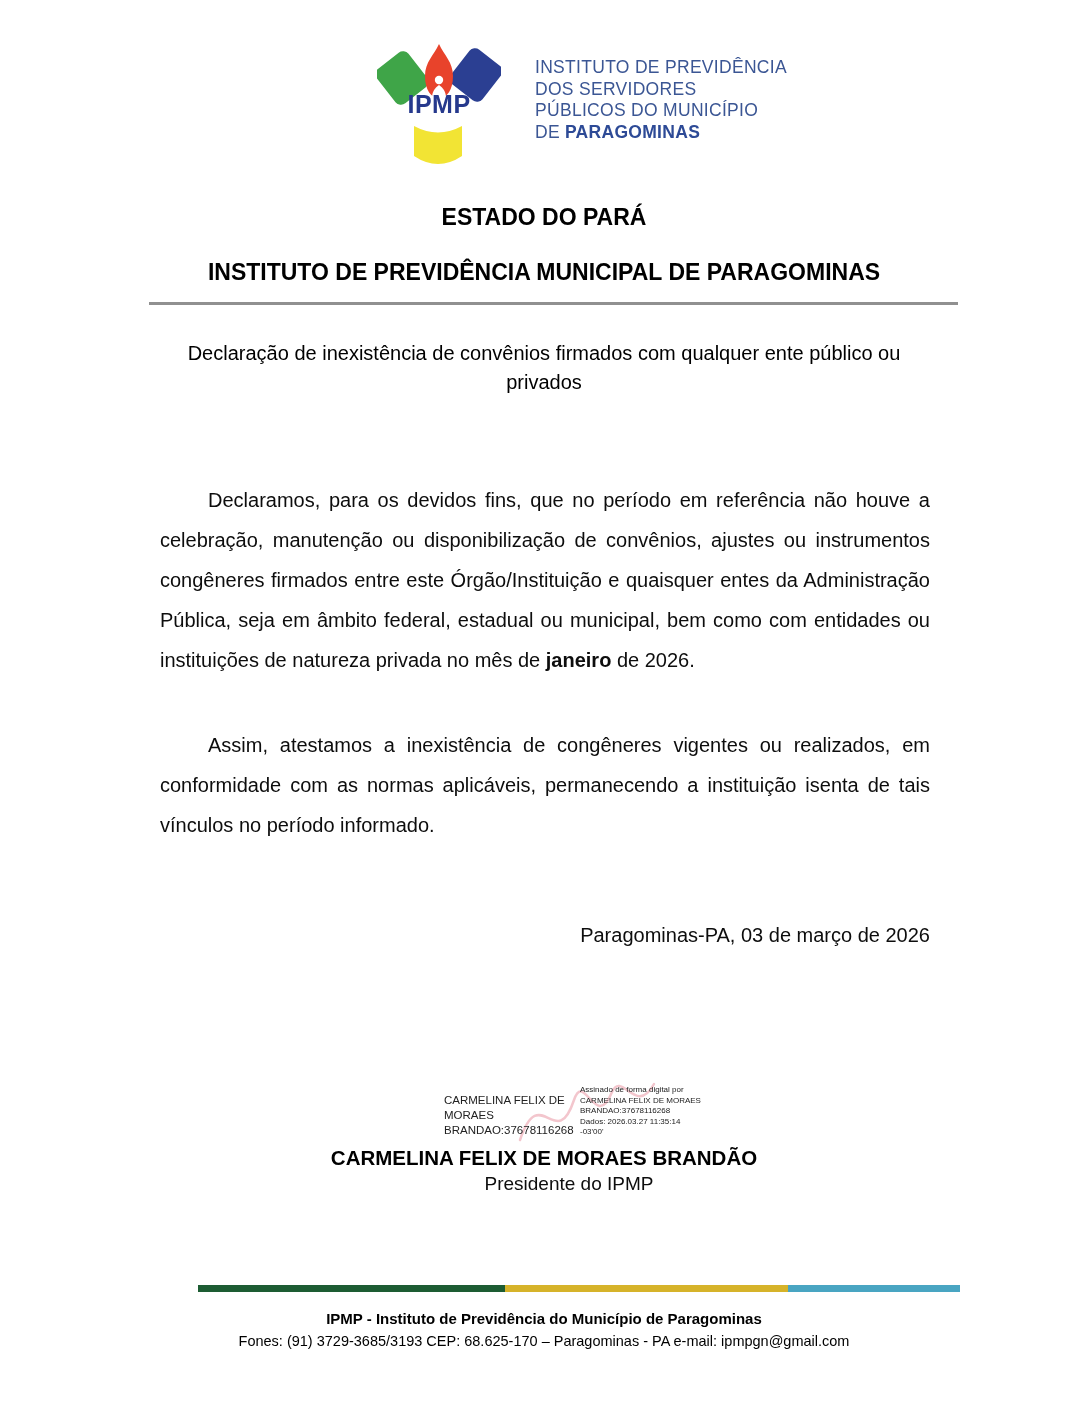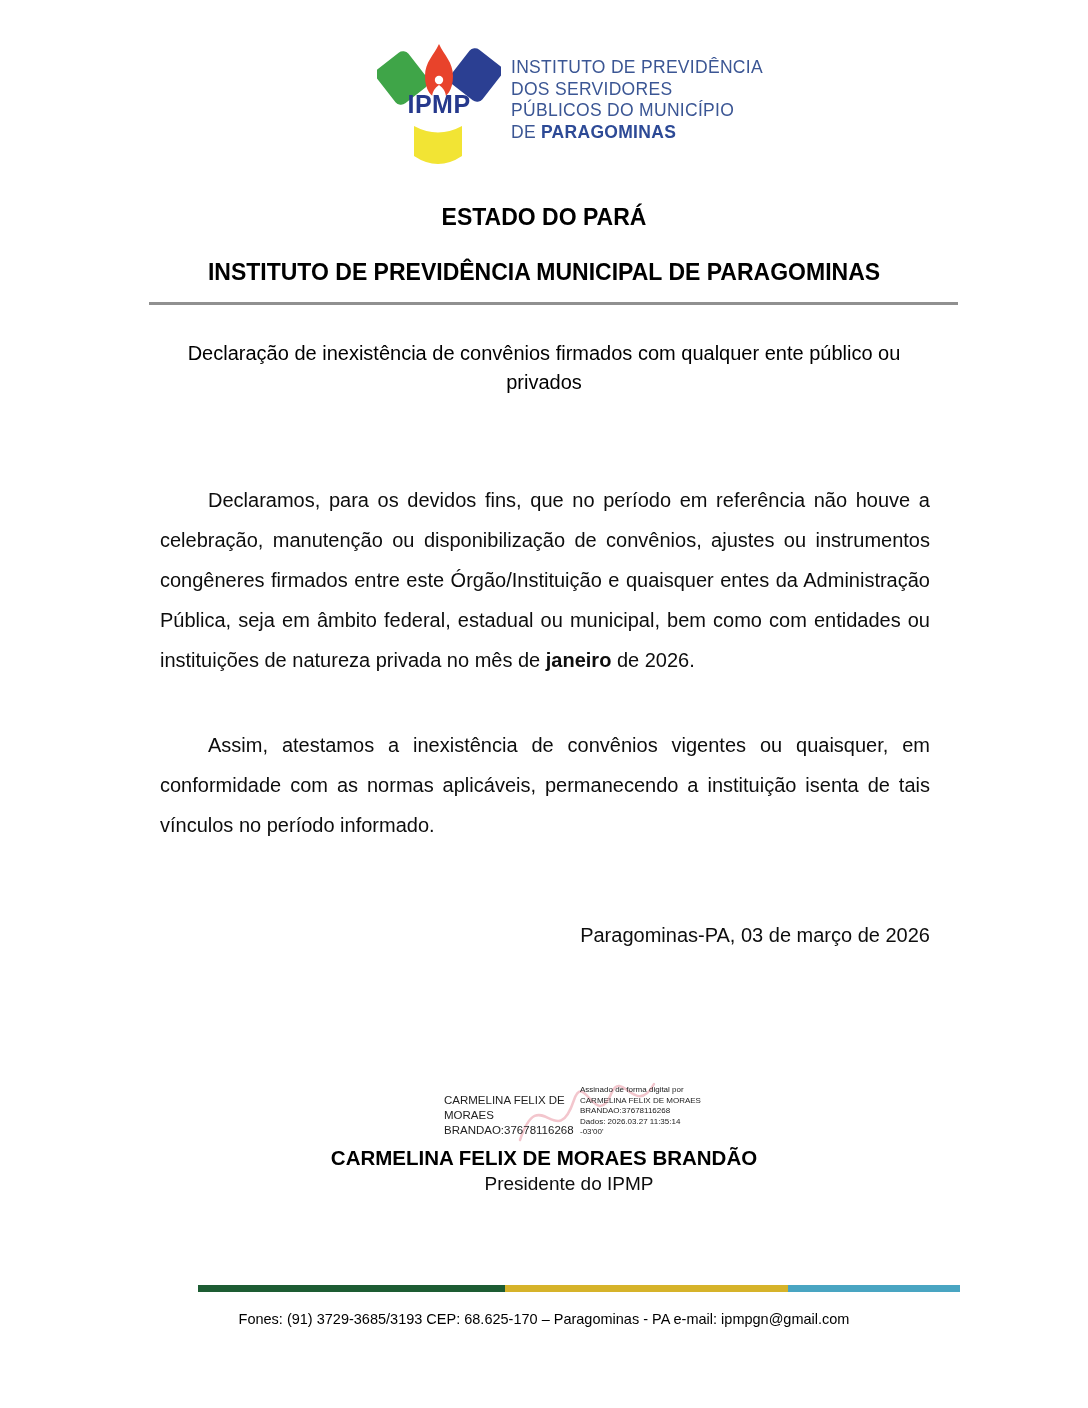--- a/index.html
+++ b/index.html
@@ -15,21 +15,21 @@
   
   .logo-block { position: absolute; top: 40px; left: 377px; display: flex; align-items: flex-start; }
   .logo-mark { position: relative; width: 124px; height: 128px; flex: 0 0 auto; }
   .logo-mark svg { position: absolute; top: 0; left: 0; }
   .logo-ipmp {
     position: absolute; top: 50px; left: 0; width: 100%;
     text-align: center; font-size: 25px; font-weight: bold; letter-spacing: 0.5px;
   }
   .logo-text { margin-left: 10px; padding-top: 17px; }
   .logo-text .org-line {
-    font-size: 17.5px; line-height: 21.5px; font-weight: 500; letter-spacing: 0.3px;
+    font-size: 17.5px; line-height: 21.5px; font-weight: 500; letter-spacing: 0.3px; margin-left: 24px;
   }
   .org-last { display: flex; gap: 5px; align-items: baseline; }
   .org-emphasis { font-weight: 800; }
 
   
   .heading1 { position: absolute; top: 204px; left: 0; width: 100%; text-align: center;
     font-size: 23px; font-weight: bold; color: #000; }
   .heading2 { position: absolute; top: 259px; left: 0; width: 100%; text-align: center;
     font-size: 23px; font-weight: bold; color: #000; }
   .rule { position: absolute; top: 302px; left: 149px; width: 809px; height: 3px; background: #909090; }
@@ -100,21 +100,21 @@
 <div class="heading2">INSTITUTO DE PREVIDÊNCIA MUNICIPAL DE PARAGOMINAS</div>
 <div class="rule"></div>
 
 <div class="doc-title">Declaração de inexistência de convênios firmados com qualquer ente público ou privados</div>
 
 <div class="bodytext p1">
   <p><span>Declaramos, para os devidos fins, que no período em referência não houve a celebração, manutenção ou disponibilização de convênios, ajustes ou instrumentos congêneres firmados entre este Órgão/Instituição e quaisquer entes da Administração Pública, seja em âmbito federal, estadual ou municipal, bem como com entidades ou instituições de natureza privada no mês de </span><span class="bold-inline">janeiro</span><span> de 2026.</span></p>
 </div>
 
 <div class="bodytext p2">
-  <p>Assim, atestamos a inexistência de convênios vigentes ou quaisquer, em conformidade com as normas aplicáveis, permanecendo a instituição isenta de tais vínculos no período informado.</p>
+  <p>Assim, atestamos a inexistência de congêneres vigentes ou realizados, em conformidade com as normas aplicáveis, permanecendo a instituição isenta de tais vínculos no período informado.</p>
 </div>
 
 <div class="dateline">Paragominas-PA, 03 de março de 2026</div>
 
 <svg class="sig-flourish" width="150" height="100" viewBox="0 0 150 100">
   <path d="M8 78 C28 18 44 92 62 38 C72 8 84 70 100 30 C110 8 124 55 142 22" fill="none" stroke-width="2.5" stroke-linecap="round" style="stroke: rgb(239, 179, 189);"></path>
 </svg>
 
 <div class="stamp">
   <div class="stamp-left">
@@ -134,14 +134,15 @@
 <div class="sig-name">CARMELINA FELIX DE MORAES BRANDÃO</div>
 <div class="sig-role">Presidente do IPMP</div>
 
 <div class="footer-bar">
   <div class="seg1" style="background: rgb(29, 92, 51);"></div>
   <div class="seg2" style="background: rgb(214, 179, 42);"></div>
   <div class="seg3" style="background: rgb(73, 165, 194);"></div>
 </div>
 
 <div class="footer-text">
+  <div class="f1">IPMP - Instituto de Previdência do Município de Paragominas</div>
   <div class="f3">Fones: (91) 3729-3685/3193 CEP: 68.625-170 – Paragominas - PA e-mail: ipmpgn@gmail.com</div>
 </div>
 
 </body></html>

